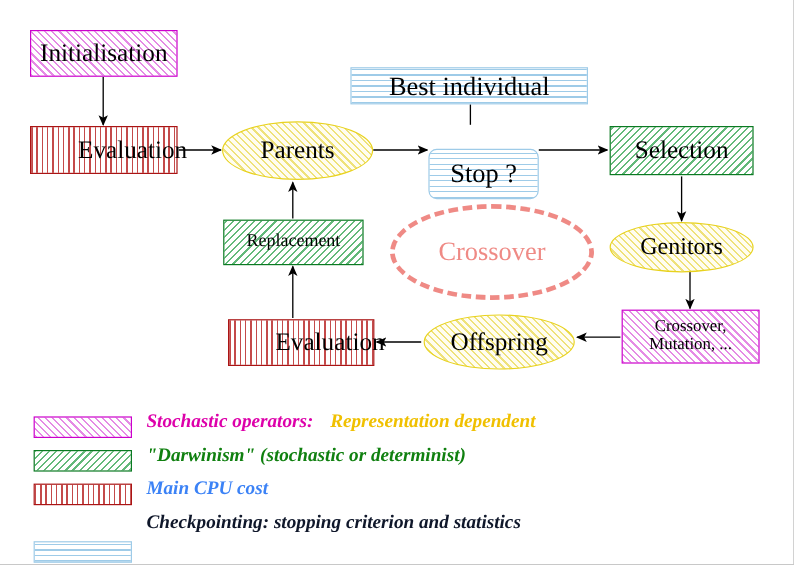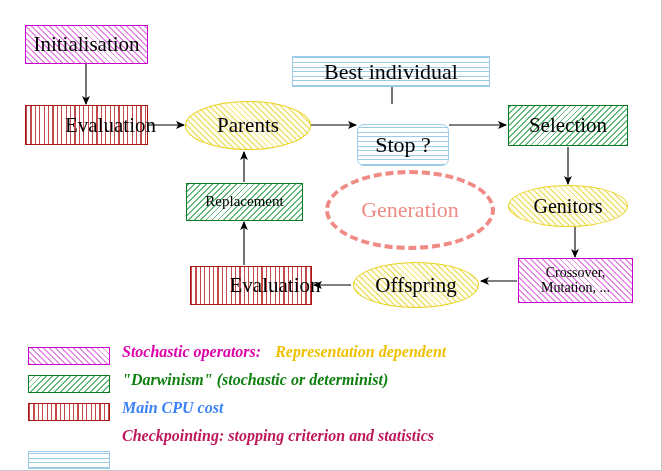--- a/index.html
+++ b/index.html
@@ -55,21 +55,21 @@
   
   .legend{position:absolute;left:0;top:340px;width:662px;}
   .legend-row{position:relative;height:28px;font-style:italic;}
   .sw{position:absolute;left:28px;width:82px;height:18px;box-sizing:border-box;}
   .lg-text{position:absolute;left:122px;top:-2px;white-space:nowrap;font-size:16px;font-family:"Liberation Serif", serif;font-weight:bold;}
   .lg-text2{font-weight:bold;}
   .c-magenta{color:#dd00aa;}
   .c-gold{color:#f0c000;}
   .c-green{color:#108010;}
   .c-red{color:#3b82f6;}
-  .c-lblue{color:#be185d;}
+  .c-lblue{color:#0f172a;}
   svg{position:absolute;left:0;top:0;pointer-events:none;}
 </style>
 </head>
 <body>
 
 <div id="canvas">
 
   <svg width="662" height="471">
     <defs>
       <marker id="ah" markerWidth="9" markerHeight="9" refX="8" refY="4.5" orient="auto" markerUnits="userSpaceOnUse">
@@ -130,21 +130,21 @@
 
   <div class="node fill-red" style="left:190px;top:266px;width:122px;height:39px;font-size:21px;">
     <span>Evaluation</span>
   </div>
 
   <div class="node fill-green" style="left:186px;top:183px;width:117px;height:38px;font-size:15px;">
     <span>Replacement</span>
   </div>
 
   <div class="gen-ellipse" style="left:325px;top:170px;width:170px;height:80px;font-size:22px;">
-    <span>Generation</span>
+    <span>Crossover</span>
   </div>
 
   <div class="legend">
 
     <div class="legend-row">
       <div class="sw fill-magenta" style="top:7px;"></div>
       <div class="lg-text" style="top:3px;">
         <span class="c-magenta">Stochastic operators:</span>
         <span class="c-gold lg-text2" style="margin-left:10px;">Representation dependent</span>
       </div>

